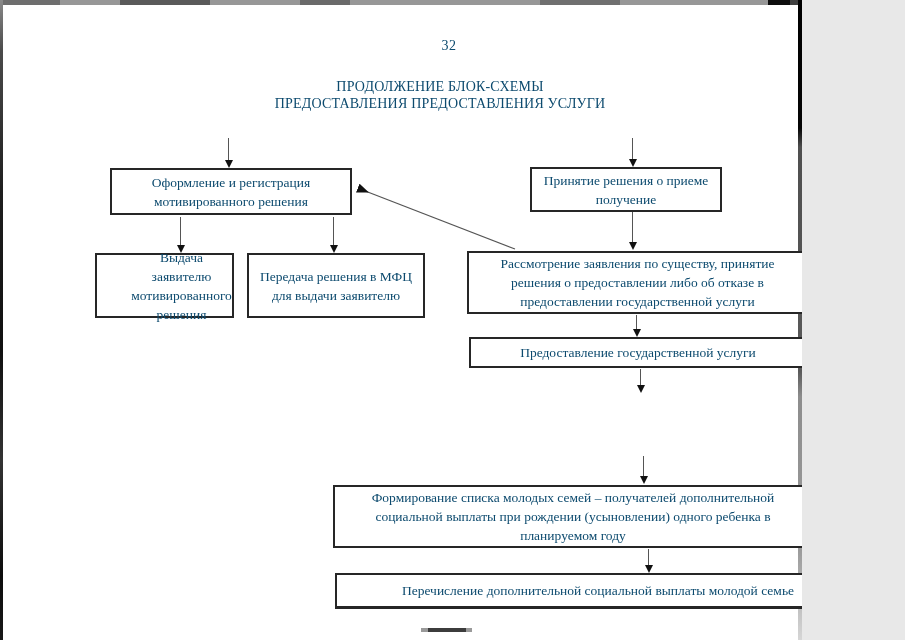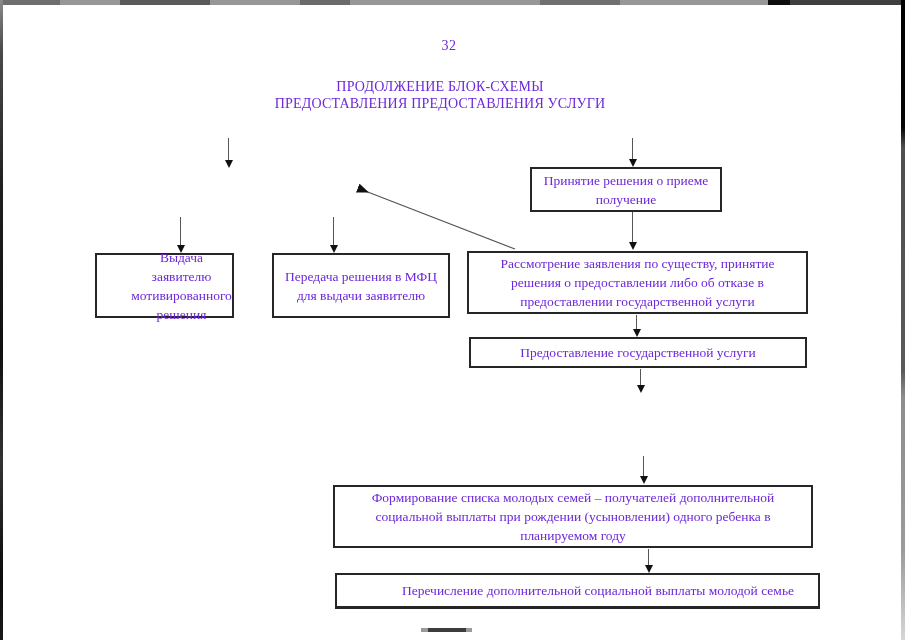--- a/index.html
+++ b/index.html
@@ -1,21 +1,21 @@
 <!DOCTYPE html>
 <html><head>
 <meta charset="utf-8">
 <style>
   html,body{margin:0;padding:0;background:#e8e8e8;}
   .page{
     position:relative;
-    width:905px;height:640px;
+    width:802px;height:640px;
     background:#ffffff;
     font-family:"Liberation Serif","DejaVu Serif",serif;
-    color:#6d28d9;
+    color:#0c4a6e;
     overflow:hidden;
   }
   
   .artifact-top{position:absolute;left:0;top:0;width:905px;height:5px;background:#979797;}
   .artifact-top .seg{position:absolute;top:0;height:5px;}
   .artifact-left{position:absolute;left:0;top:0;width:3px;height:640px;
     background:linear-gradient(180deg,#8a8a8a 0%,#4a4a4a 8%,#1e1e1e 30%,#101010 55%,#333333 72%,#0c0c0c 90%,#181818 100%);}
   .artifact-right{position:absolute;right:0;top:0;width:4px;height:640px;
     background:linear-gradient(180deg,#000000 0%,#050505 20%,#4f4f4f 23%,#5a5a5a 58%,#8d8d8d 62%,#9b9b9b 86%,#d6d6d6 100%);}
   .artifact-bottom-bar{position:absolute;left:421px;top:628px;width:51px;height:4px;background:#9a9a9a;}
@@ -36,21 +36,21 @@
     border:2px solid #262626;
     background:#ffffff;
     display:flex;align-items:center;justify-content:center;
     text-align:center;
     font-size:13.5px;line-height:19px;
     padding:2px 6px;box-sizing:border-box;
   }
   .b-registration{left:110px;top:168px;width:242px;height:47px;}
   .b-acceptance{left:530px;top:167px;width:192px;height:45px;}
   .b-issue{left:95px;top:253px;width:139px;height:65px;padding-left:40px;}
-  .b-mfc{left:247px;top:253px;width:178px;height:65px;margin-left:25px;}
+  .b-mfc{left:247px;top:253px;width:178px;height:65px;}
   .b-consideration{left:467px;top:251px;width:341px;height:63px;}
   .b-provision{left:469px;top:337px;width:338px;height:31px;font-family:Liberation Serif, serif;}
   .b-candidates{left:330px;top:393px;width:482px;height:62px;}
   .b-recipients{left:333px;top:485px;width:480px;height:63px;}
   .b-payment{left:335px;top:573px;width:485px;height:36px;border-bottom-width:3px;padding-left:47px;}
 
   
   .arrow-v{position:absolute;width:1px;background:#555;}
   .arrow-v::after{
     content:"";position:absolute;left:-3.5px;bottom:-7px;
@@ -80,20 +80,21 @@
 
   <div class="page-number">32</div>
   <div class="doc-title">
     <div>ПРОДОЛЖЕНИЕ БЛОК-СХЕМЫ</div>
     <div>ПРЕДОСТАВЛЕНИЯ ПРЕДОСТАВЛЕНИЯ УСЛУГИ</div>
   </div>
 
   <div class="arrow-v" style="left:228px;top:138px;height:23px;"></div>
   <div class="arrow-v" style="left:632px;top:138px;height:22px;"></div>
 
+  <div class="fbox b-registration">Оформление и регистрация мотивированного решения</div>
   <div class="fbox b-acceptance">Принятие решения о приеме получение</div>
   <div class="fbox b-issue">Выдача заявителю мотивированного решения</div>
   <div class="fbox b-mfc">Передача решения в МФЦ для выдачи заявителю</div>
   <div class="fbox b-consideration">Рассмотрение заявления по существу, принятие решения о предоставлении либо об отказе в предоставлении государственной услуги</div>
   <div class="fbox b-provision">Предоставление государственной услуги</div>
   <div class="fbox b-recipients">Формирование списка молодых семей – получателей дополнительной социальной выплаты при рождении (усыновлении) одного ребенка в планируемом году</div>
   <div class="fbox b-payment">Перечисление дополнительной социальной выплаты молодой семье</div>
 
   <div class="arrow-v" style="left:180px;top:217px;height:29px;"></div>
   <div class="arrow-v" style="left:333px;top:217px;height:29px;"></div>

